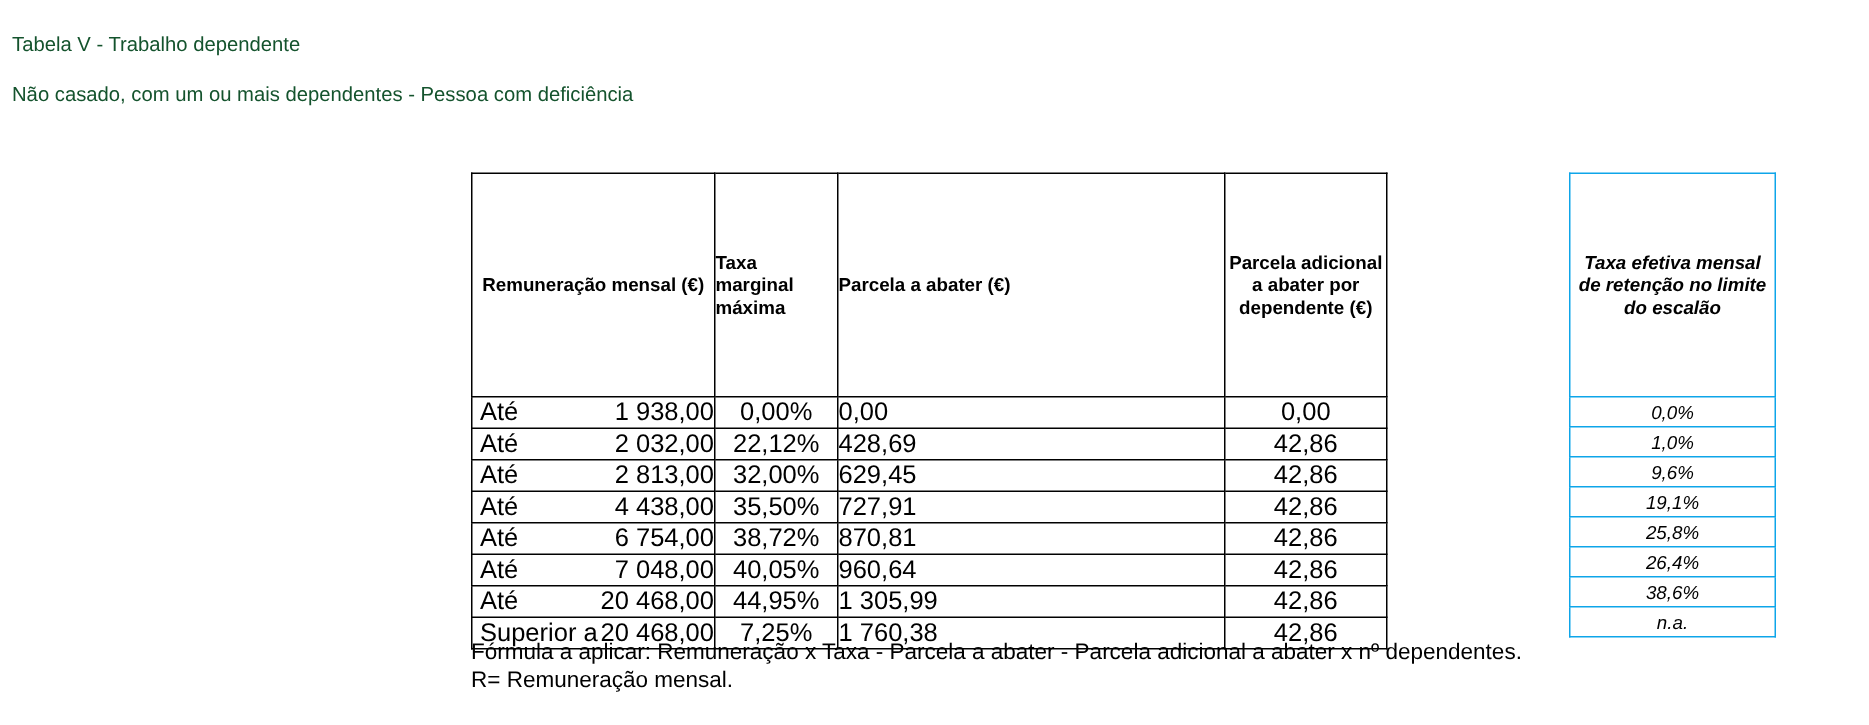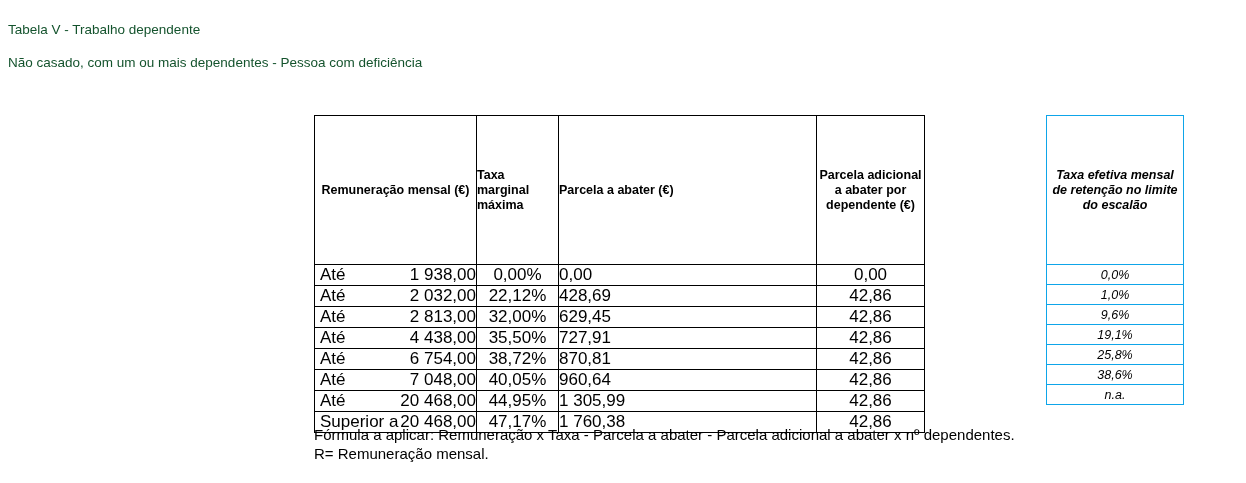--- a/index.html
+++ b/index.html
@@ -235,21 +235,21 @@
       </td>
       <td class="cell-taxa">44,95%</td>
       <td class="cell-parc">1 305,99</td>
       <td class="cell-adic">42,86</td>
     </tr>
     <tr class="body-row">
       <td class="cell-rem">
         <span class="lbl">Superior a</span>
         <span class="val">20 468,00</span>
       </td>
-      <td class="cell-taxa">47,17%</td>
+      <td class="cell-taxa">7,25%</td>
       <td class="cell-parc">1 760,38</td>
       <td class="cell-adic">42,86</td>
     </tr>
   </tbody>
 </table>
 
 <table class="eff-table">
   <tbody>
     <tr>
       <td class="eff-head">
@@ -267,20 +267,23 @@
     <tr>
         <td class="eff-cell">9,6%</td>
       </tr>
     <tr>
         <td class="eff-cell">19,1%</td>
       </tr>
     <tr>
         <td class="eff-cell">25,8%</td>
       </tr>
     <tr>
+        <td class="eff-cell">26,4%</td>
+      </tr>
+    <tr>
         <td class="eff-cell">38,6%</td>
       </tr>
     <tr>
         <td class="eff-cell">n.a.</td>
       </tr>
   </tbody>
 </table>
 
 <div class="notes">
   <div>Fórmula a aplicar: Remuneração x Taxa - Parcela a abater - Parcela adicional a abater x nº dependentes.</div>

